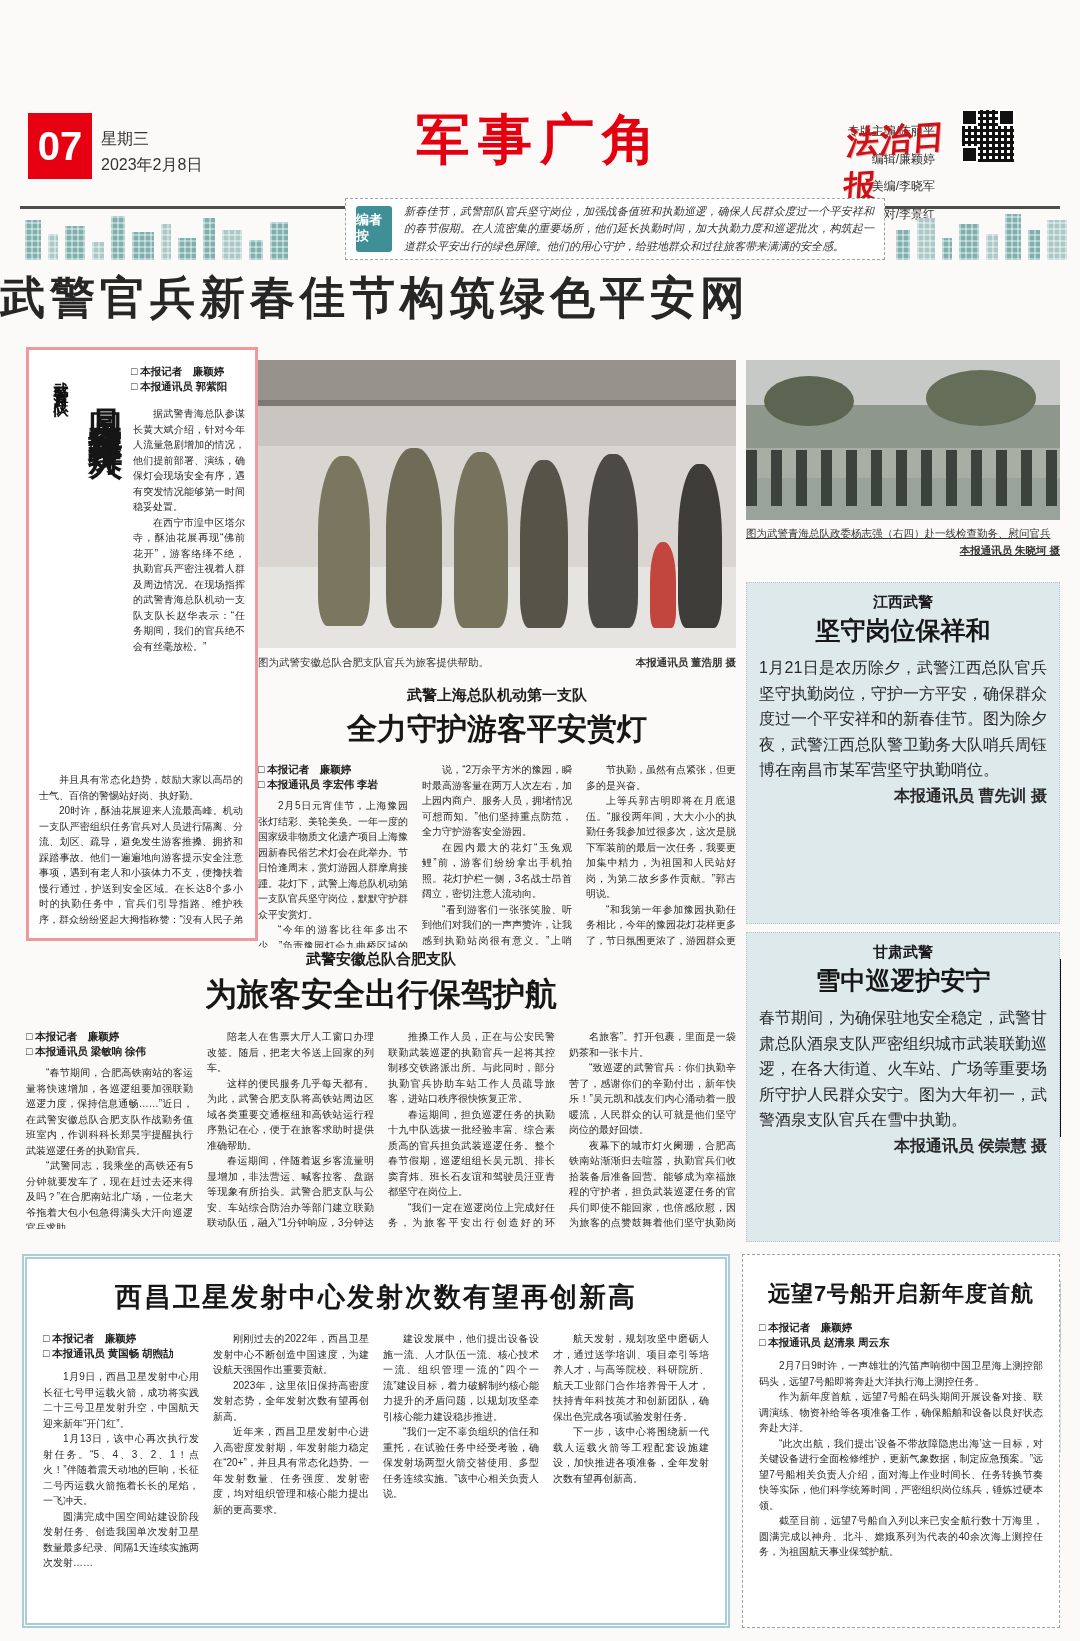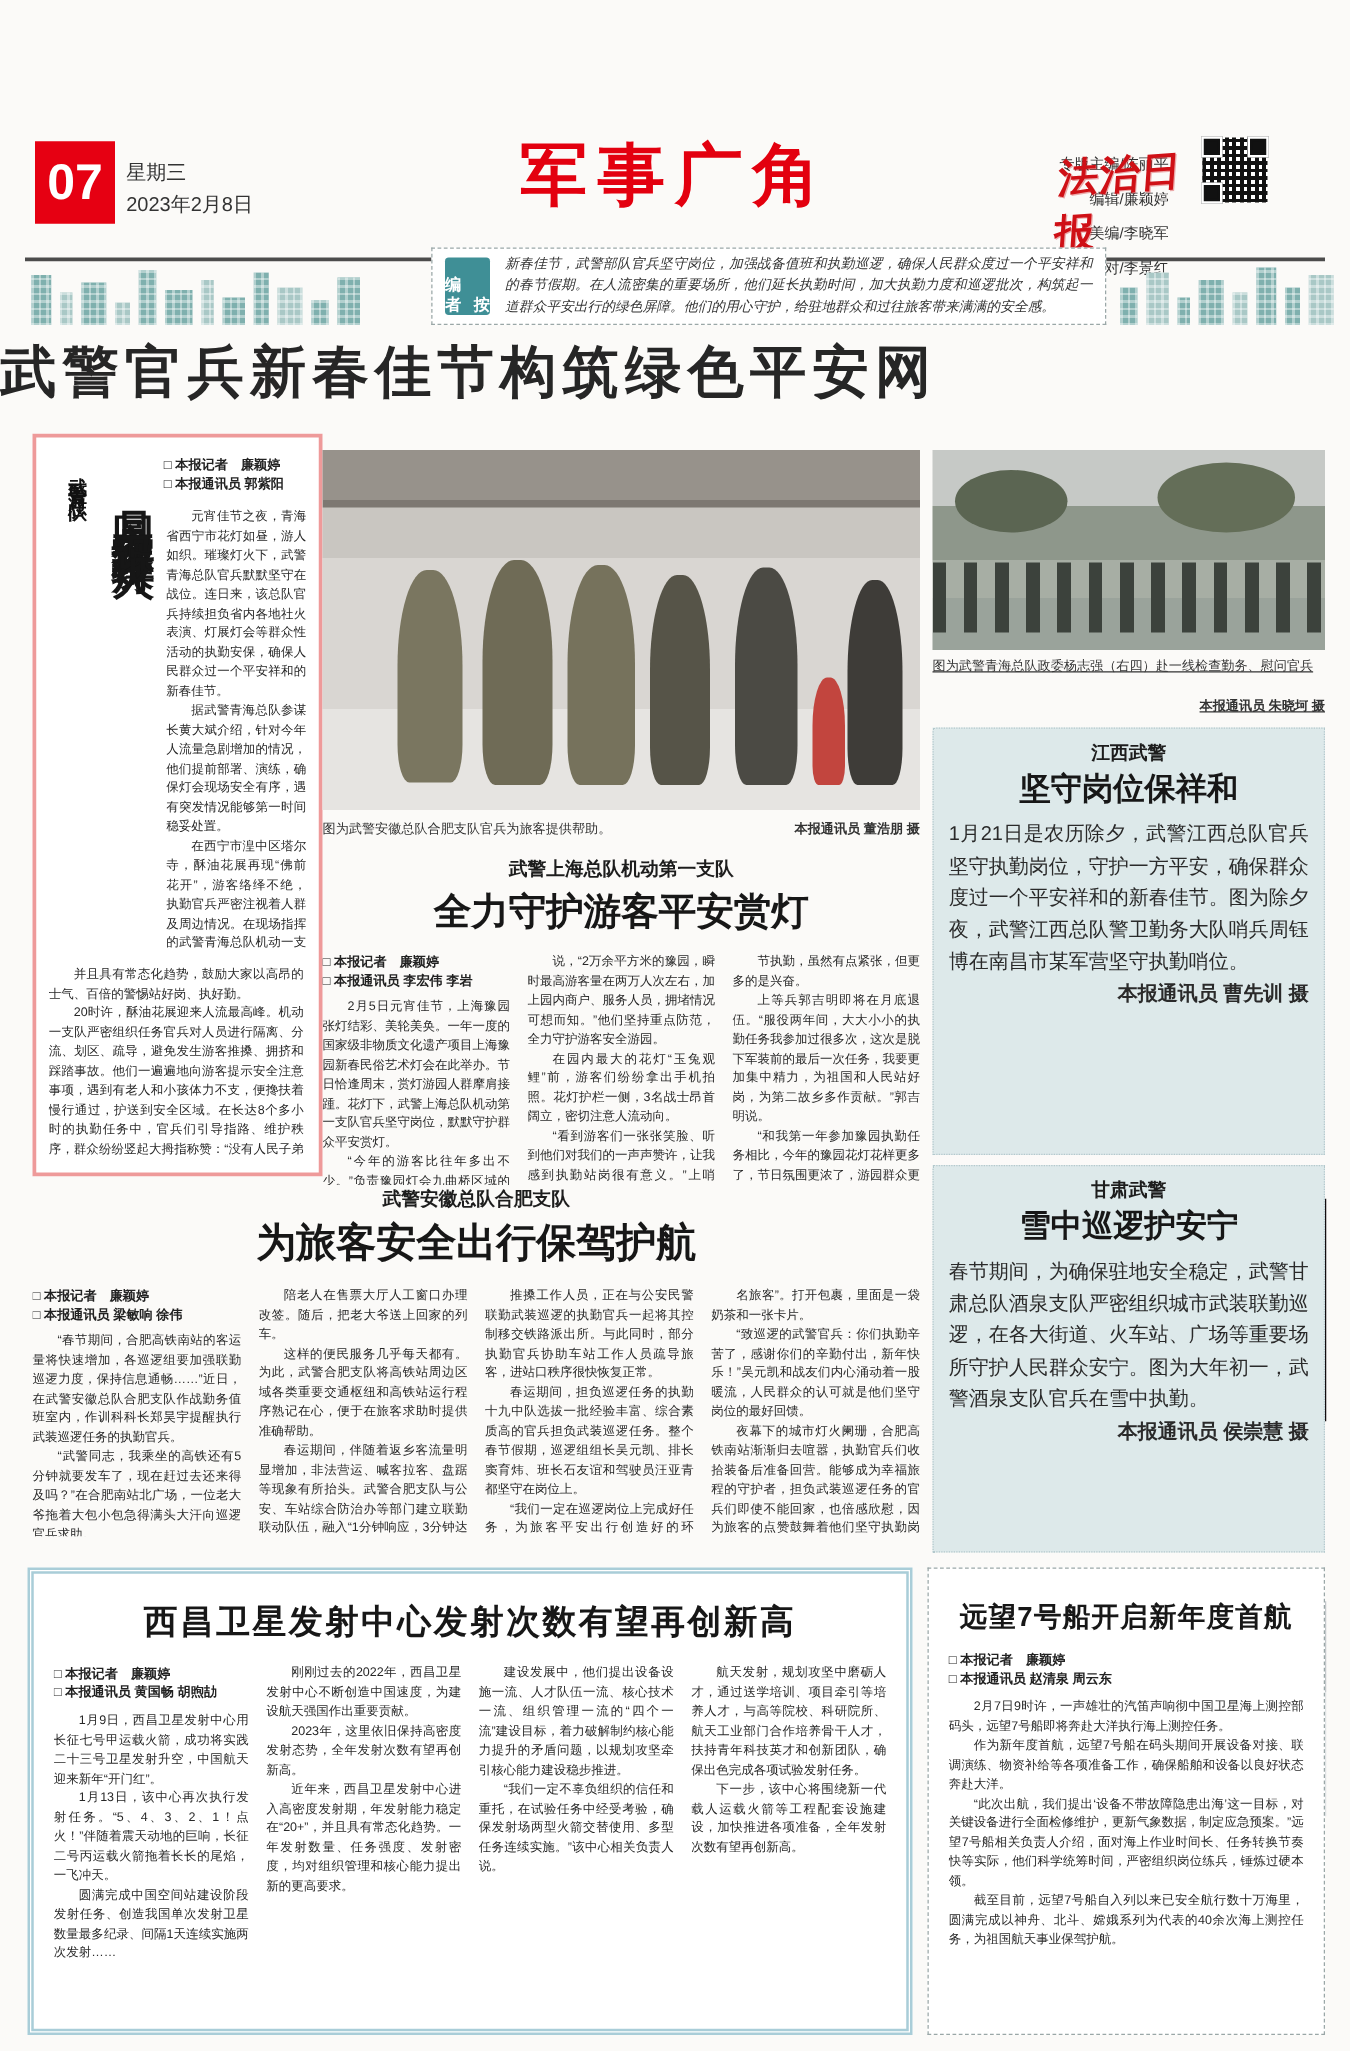--- a/index.html
+++ b/index.html
@@ -23,21 +23,21 @@
   .toprule{position:absolute;left:20px;right:20px;top:206px;height:3px;background:#4c4c4c;}
   
   .skyline{position:absolute;top:212px;height:48px;display:flex;align-items:flex-end;gap:7px;}
   .skyline i{display:block;background:#7fb0ae;
       background-image:repeating-linear-gradient(0deg,rgba(255,255,255,.4) 0 2px,transparent 2px 6px),
                        repeating-linear-gradient(90deg,rgba(255,255,255,.4) 0 2px,transparent 2px 6px);}
   .skyline i.lt{background-color:#a9c8c6;}
   .note{position:absolute;left:345px;top:198px;width:540px;height:62px;border:1px dashed #9aa7a7;
         background:#fff;display:flex;align-items:center;padding:4px 10px;box-sizing:border-box;}
   .note-label{flex:0 0 36px;height:46px;background:#3f8f96;color:#fff;border-radius:3px;
-        font-size:13px;font-weight:bold;display:flex;flex-direction:row;align-items:flex-end;justify-content:center;line-height:1.25;}
+        font-size:13px;font-weight:bold;display:flex;flex-direction:column;align-items:flex-start;justify-content:center;line-height:1.25;font-family:Liberation Mono, monospace;}
   .note-text{margin-left:12px;font-size:11px;line-height:1.55;color:#333;font-style:italic;text-align:justify;}
   
   .main-headline{position:absolute;left:0;right:0;top:268px;text-align:left;font-size:45px;
         font-weight:700;letter-spacing:5px;color:#262626;}
   
   .byl p{margin:1px 0;font-weight:bold;font-size:10.5px;text-indent:0;}
   .ptxt p{margin:0;text-indent:2em;text-align:justify;font-size:10px;line-height:1.55;color:#282828;}
   .kicker{text-align:center;font-weight:bold;font-size:15px;color:#1d1d1d;}
   .art-title{text-align:center;font-weight:700;color:#171717;}
   .caption{display:flex;justify-content:space-between;font-size:10.5px;color:#333;}
@@ -63,21 +63,21 @@
   .lantern{position:absolute;width:16px;height:14px;border-radius:50%;background:#d8342c;box-shadow:0 0 14px 4px rgba(216,52,44,.55);}
   .photo-snow{left:12px;top:122px;width:290px;height:172px;position:relative;
      background:linear-gradient(#c4c8cb 0 42%, #dfe2e4 42% 100%);}
   
   .sh-block{position:absolute;left:258px;top:686px;width:478px;}
   .ah-block{position:absolute;left:26px;top:950px;width:710px;}
   .cols{display:flex;gap:14px;overflow:hidden;}
   .cols .tcol{flex:1;overflow:hidden;}
   
   .rc-caption{position:absolute;left:746px;top:526px;width:314px;font-size:10.5px;color:#333;line-height:1.5;text-decoration:underline;}
-  .rc-caption .cred{display:block;text-align:right;font-weight:bold;margin-top:16px;}
+  .rc-caption .cred{display:block;text-align:right;font-weight:bold;margin-top:1px;}
   .tintbox{position:absolute;left:746px;width:314px;background:#dde9ea;border:1px dotted #b3c8cc;box-sizing:border-box;padding:10px 12px 12px;}
   .jx-box{top:582px;height:342px;}
   .gs-box{top:932px;height:310px;}
   .tintbox .art-title{font-size:25px;margin:2px 0 8px;}
   .tintbox .body{font-size:16px;line-height:1.6;text-align:justify;color:#2a2a2a;}
   .tintbox .body .lead{text-indent:2em;display:inline;}
   .tintbox .cred{font-weight:bold;float:right;}
   
   .xc-box{position:absolute;left:22px;top:1254px;width:708px;height:374px;background:#fff;
       border:5px double #a9cdd8;box-sizing:border-box;padding:14px 16px;}
@@ -148,21 +148,20 @@
   <div class="main-headline">武警官兵新春佳节构筑绿色平安网</div>
 
   <div class="qh-box">
     <div class="qh-kicker">武警青海总队</div>
     <div class="qh-title">月圆之夜守卫璀璨灯火</div>
     <div class="qh-byl byl">
         <p>□ 本报记者　廉颖婷</p>
         <p>□ 本报通讯员 郭紫阳</p>
       </div>
     <div class="qh-col ptxt">
-        <p>元宵佳节之夜，青海省西宁市花灯如昼，游人如织。璀璨灯火下，武警青海总队官兵默默坚守在战位。连日来，该总队官兵持续担负省内各地社火表演、灯展灯会等群众性活动的执勤安保，确保人民群众过一个平安祥和的新春佳节。</p>
         <p>据武警青海总队参谋长黄大斌介绍，针对今年人流量急剧增加的情况，他们提前部署、演练，确保灯会现场安全有序，遇有突发情况能够第一时间稳妥处置。</p>
         <p>在西宁市湟中区塔尔寺，酥油花展再现“佛前花开”，游客络绎不绝，执勤官兵严密注视着人群及周边情况。在现场指挥的武警青海总队机动一支队支队长赵华表示：“任务期间，我们的官兵绝不会有丝毫放松。”</p>
       </div>
     <div class="qh-full ptxt">
         <p>并且具有常态化趋势，鼓励大家以高昂的士气、百倍的警惕站好岗、执好勤。</p>
         <p>20时许，酥油花展迎来人流最高峰。机动一支队严密组织任务官兵对人员进行隔离、分流、划区、疏导，避免发生游客推搡、拥挤和踩踏事故。他们一遍遍地向游客提示安全注意事项，遇到有老人和小孩体力不支，便搀扶着慢行通过，护送到安全区域。在长达8个多小时的执勤任务中，官兵们引导指路、维护秩序，群众纷纷竖起大拇指称赞：“没有人民子弟兵的守护，就没有咱们的团圆和幸福。”</p>
       </div>
   </div>
 
   <div class="photo photo-station">

